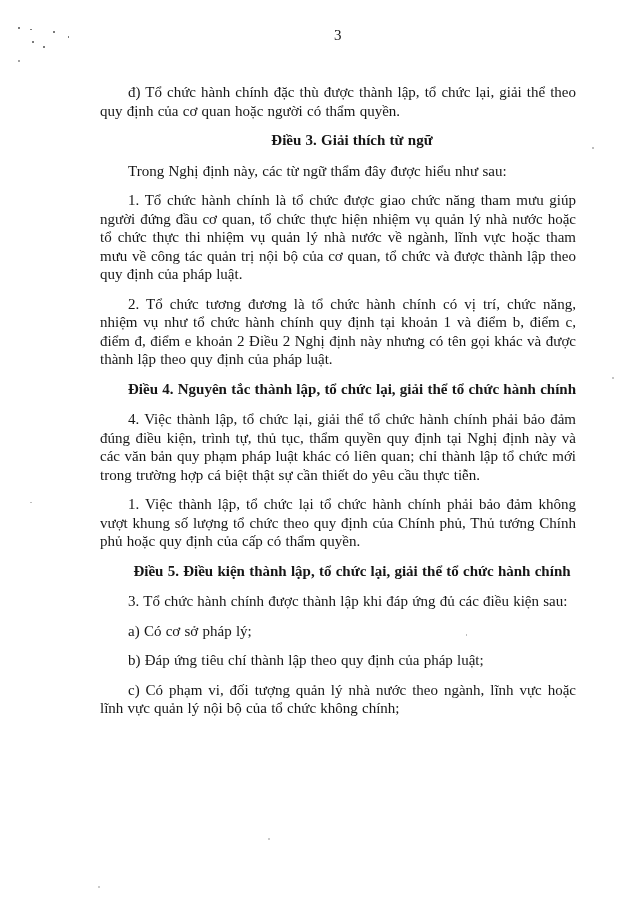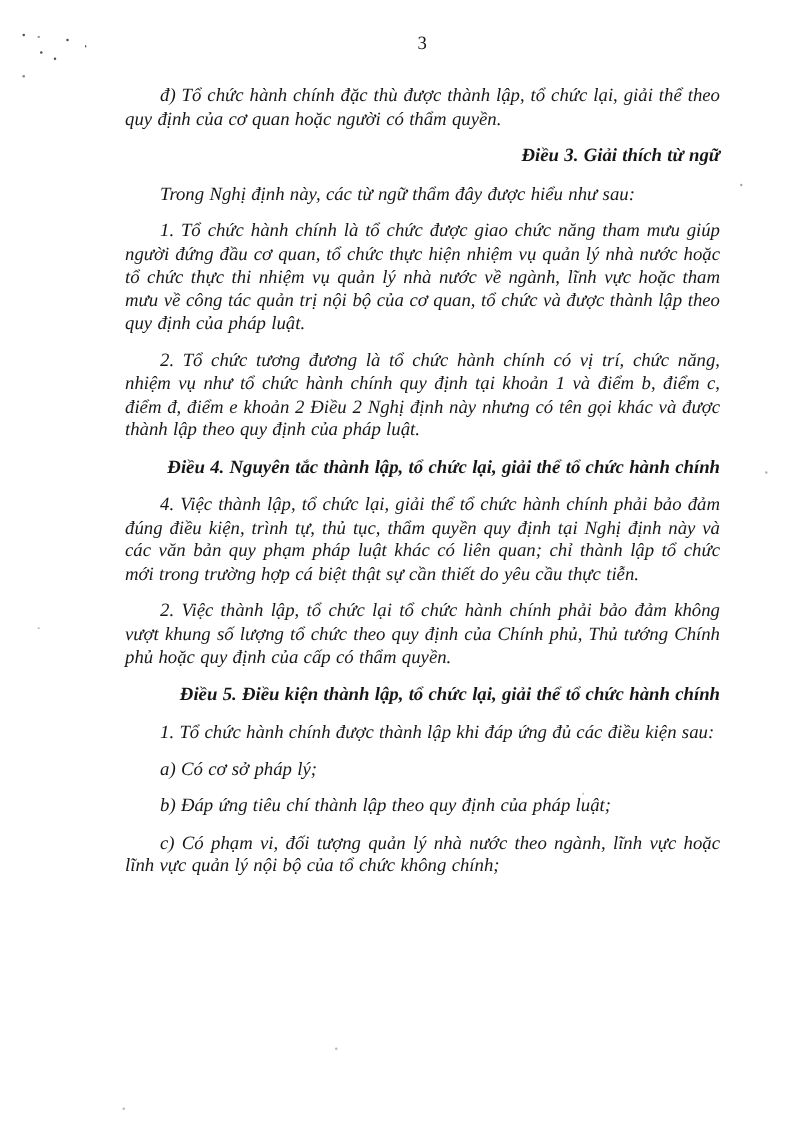--- a/index.html
+++ b/index.html
@@ -20,37 +20,36 @@
     position: absolute;
     top: 27px;
     left: 100px;
     width: 476px;
     text-align: center;
     font-size: 15px;
     letter-spacing: 0.5px;
   }
   .doc-body {
     position: absolute;
-    top: 68px;
+    top: 83px;
     left: 100px;
     width: 476px;
-    font-style: italic;
   }
   .doc-body p {
     margin: 0 0 11px 0;
     font-size: 15px;
     line-height: 18.5px;
     text-align: justify;
     text-indent: 28px;
     word-spacing: 0.5px;
   }
   .doc-body p.heading {
     font-weight: bold;
     margin: 3px 0 12px 0;
-    text-align: right;
+    text-align: center;
   }
   
   .speck {
     position: absolute;
     background: rgba(20,20,20,0.75);
     border-radius: 50%;
   }
   .s1 { left:18px;  top:27px;  width:2px; height:2px; }
   .s2 { left:30px;  top:29px;  width:2px; height:1px; }
   .s3 { left:53px;  top:31px;  width:2px; height:2px; }
@@ -87,21 +86,21 @@
   <div class="page-number">3</div>
 
   <div class="doc-body">
     <p>đ) Tổ chức hành chính đặc thù được thành lập, tổ chức lại, giải thể theo quy định của cơ quan hoặc người có thẩm quyền.</p>
     <p class="heading">Điều 3. Giải thích từ ngữ</p>
     <p>Trong Nghị định này, các từ ngữ thẩm đây được hiểu như sau:</p>
     <p>1. Tổ chức hành chính là tổ chức được giao chức năng tham mưu giúp người đứng đầu cơ quan, tổ chức thực hiện nhiệm vụ quản lý nhà nước hoặc tổ chức thực thi nhiệm vụ quản lý nhà nước về ngành, lĩnh vực hoặc tham mưu về công tác quản trị nội bộ của cơ quan, tổ chức và được thành lập theo quy định của pháp luật.</p>
     <p>2. Tổ chức tương đương là tổ chức hành chính có vị trí, chức năng, nhiệm vụ như tổ chức hành chính quy định tại khoản 1 và điểm b, điểm c, điểm đ, điểm e khoản 2 Điều 2 Nghị định này nhưng có tên gọi khác và được thành lập theo quy định của pháp luật.</p>
     <p class="heading">Điều 4. Nguyên tắc thành lập, tổ chức lại, giải thể tổ chức hành chính</p>
     <p>4. Việc thành lập, tổ chức lại, giải thể tổ chức hành chính phải bảo đảm đúng điều kiện, trình tự, thủ tục, thẩm quyền quy định tại Nghị định này và các văn bản quy phạm pháp luật khác có liên quan; chỉ thành lập tổ chức mới trong trường hợp cá biệt thật sự cần thiết do yêu cầu thực tiễn.</p>
-    <p>2. Việc thành lập, tổ chức lại tổ chức hành chính phải bảo đảm không vượt khung số lượng tổ chức theo quy định của Chính phủ, Thủ tướng Chính phủ hoặc quy định của cấp có thẩm quyền.</p>
+    <p>1. Việc thành lập, tổ chức lại tổ chức hành chính phải bảo đảm không vượt khung số lượng tổ chức theo quy định của Chính phủ, Thủ tướng Chính phủ hoặc quy định của cấp có thẩm quyền.</p>
     <p class="heading">Điều 5. Điều kiện thành lập, tổ chức lại, giải thể tổ chức hành chính</p>
-    <p>1. Tổ chức hành chính được thành lập khi đáp ứng đủ các điều kiện sau:</p>
+    <p>3. Tổ chức hành chính được thành lập khi đáp ứng đủ các điều kiện sau:</p>
     <p>a) Có cơ sở pháp lý;</p>
     <p>b) Đáp ứng tiêu chí thành lập theo quy định của pháp luật;</p>
     <p>c) Có phạm vi, đối tượng quản lý nhà nước theo ngành, lĩnh vực hoặc lĩnh vực quản lý nội bộ của tổ chức không chính;</p>
   </div>
 
 </div>
 
 </body></html>

